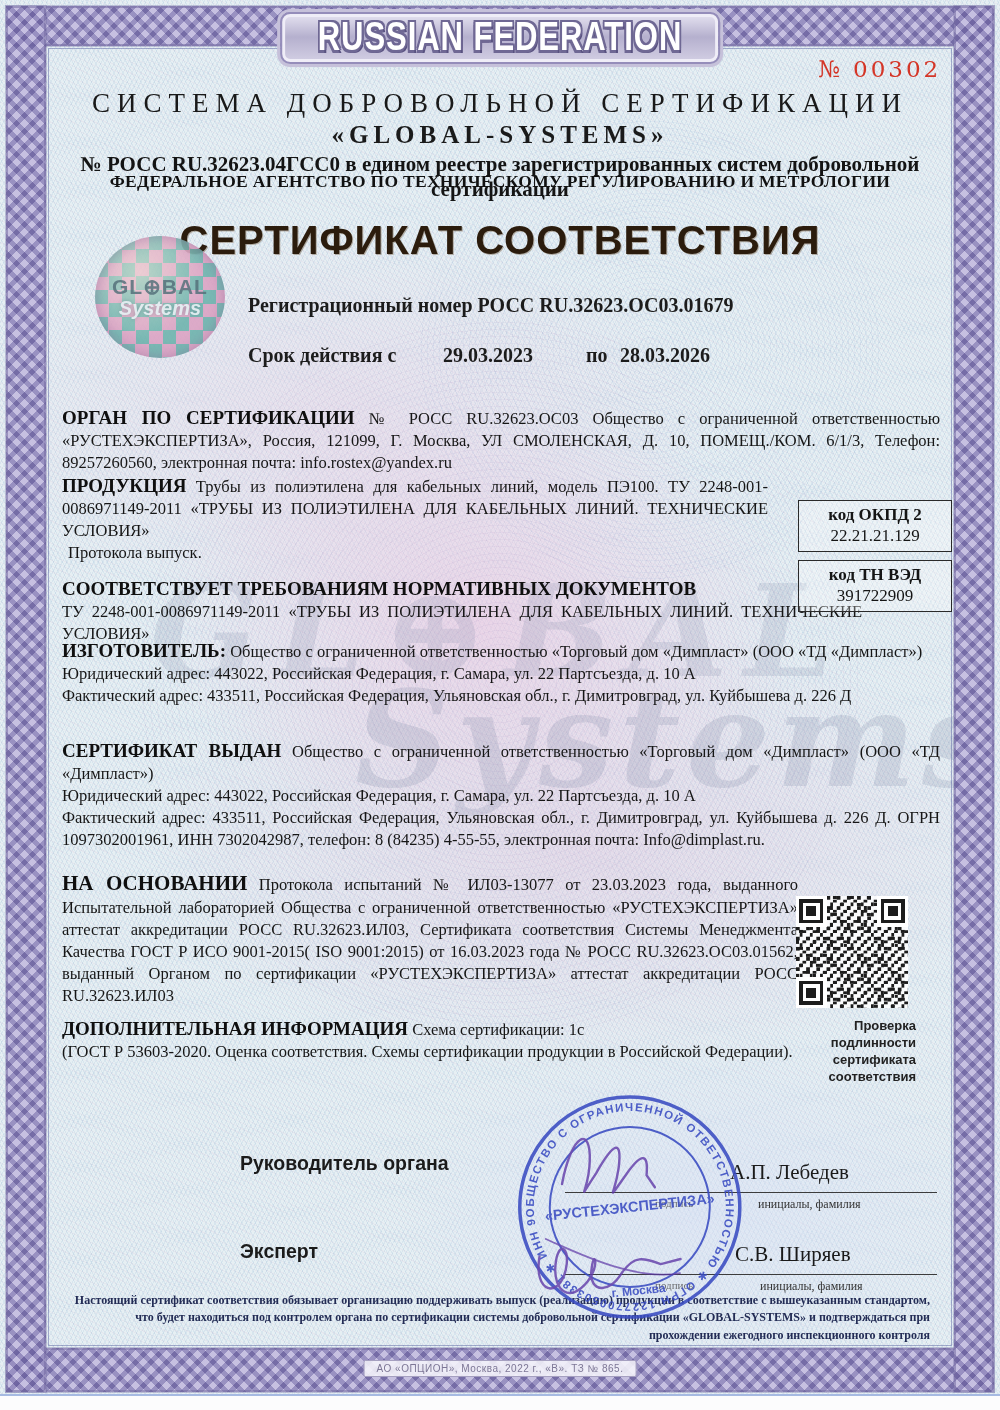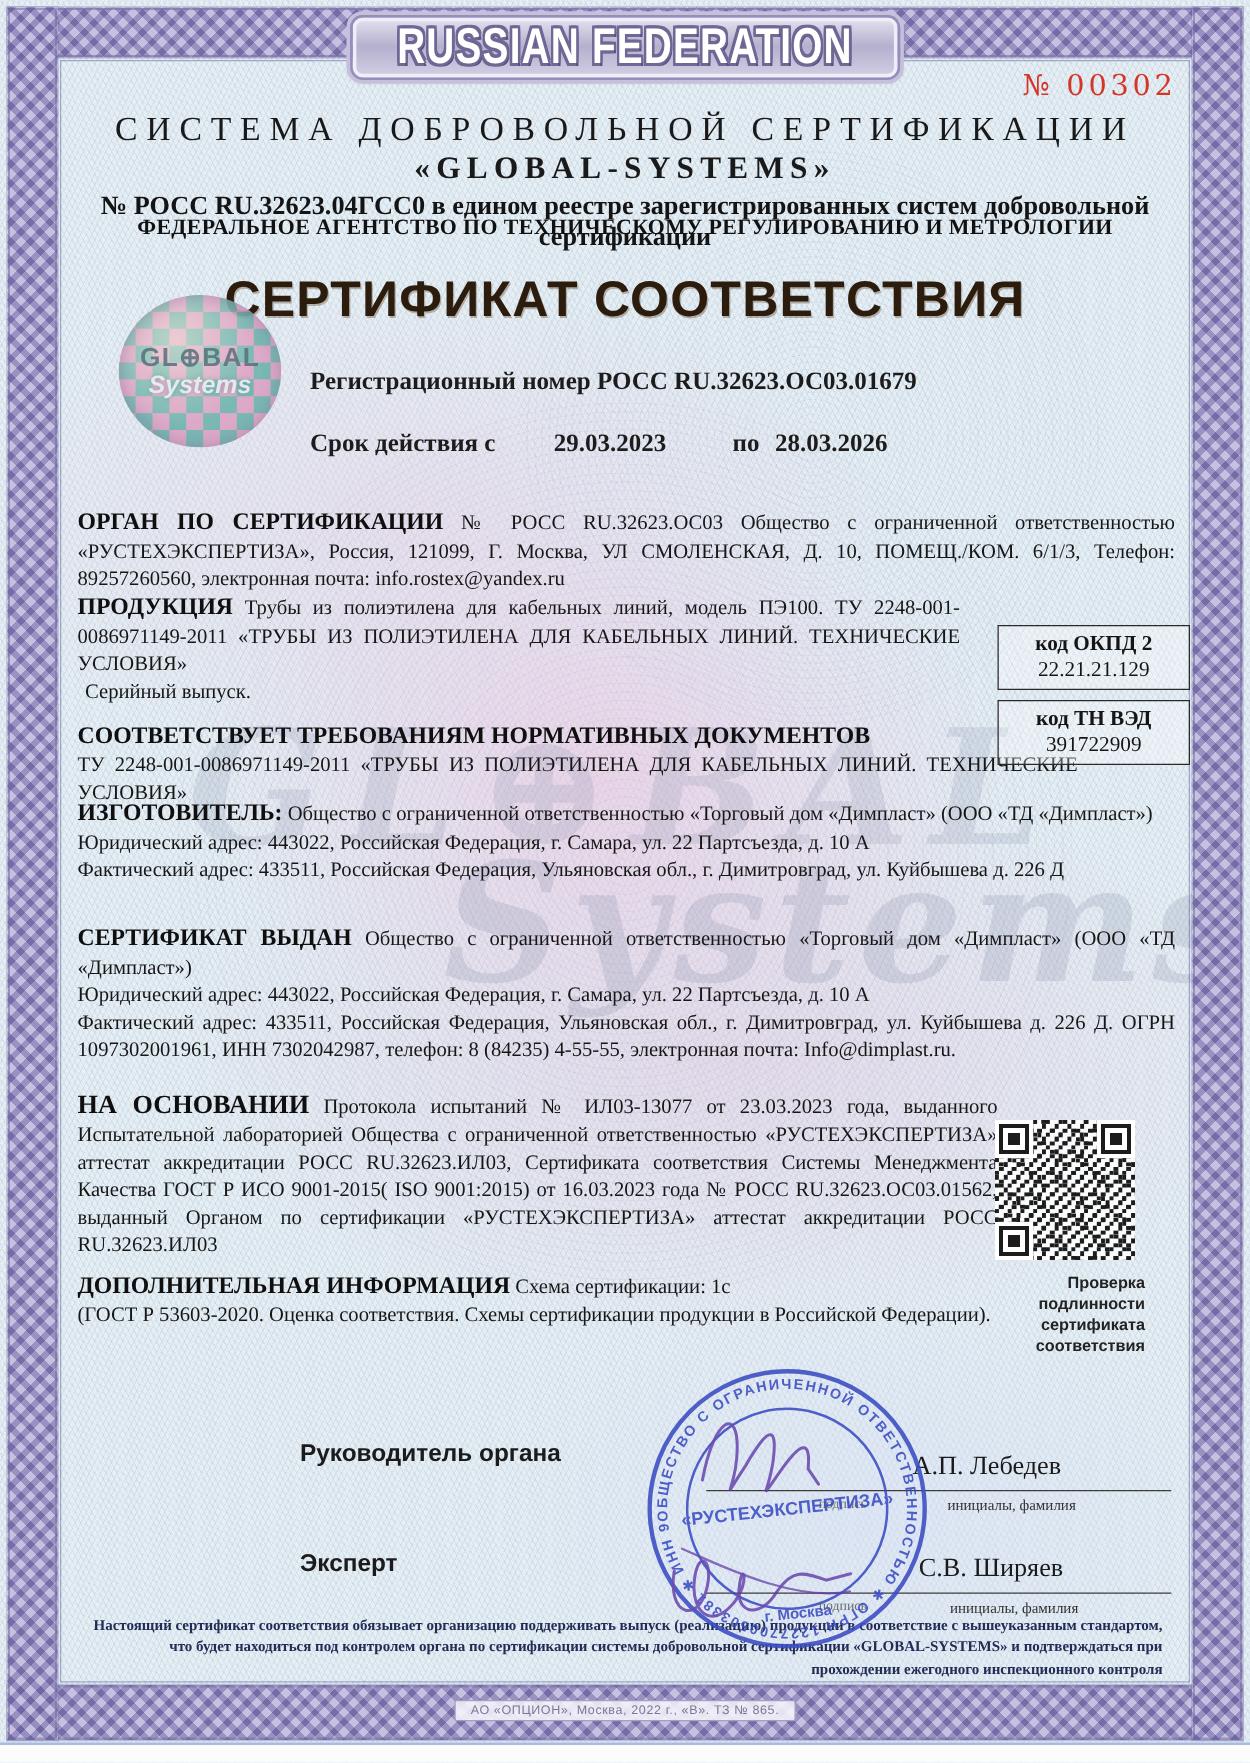--- a/index.html
+++ b/index.html
@@ -158,21 +158,21 @@
     <span>Срок действия с</span>
     <span class="vf">29.03.2023</span>
     <span class="vm">по</span>
     <span class="vt">28.03.2026</span>
   </div>
 
   <p class="sec organ"><b class="h">ОРГАН ПО СЕРТИФИКАЦИИ</b> <span>№ РОСС RU.32623.ОС03 Общество с ограниченной ответственностью «РУСТЕХЭКСПЕРТИЗА», Россия, 121099, Г. Москва, УЛ СМОЛЕНСКАЯ, Д. 10, ПОМЕЩ./КОМ. 6/1/3, Телефон: 89257260560, электронная почта: info.rostex@yandex.ru</span></p>
 
   <div class="sec production">
     <div><b class="h">ПРОДУКЦИЯ</b> <span>Трубы из полиэтилена для кабельных линий, модель ПЭ100. ТУ 2248-001-0086971149-2011 «ТРУБЫ ИЗ ПОЛИЭТИЛЕНА ДЛЯ КАБЕЛЬНЫХ ЛИНИЙ. ТЕХНИЧЕСКИЕ УСЛОВИЯ»</span></div>
-    <div class="serial">Серийный выпуск.</div>
+    <div class="serial">Протокола выпуск.</div>
   </div>
 
   <div class="codebox okpd">
     <div class="cl">код ОКПД 2</div>
     <div class="cv">22.21.21.129</div>
   </div>
   <div class="codebox tnved">
     <div class="cl">код ТН ВЭД</div>
     <div class="cv">391722909</div>
   </div>

